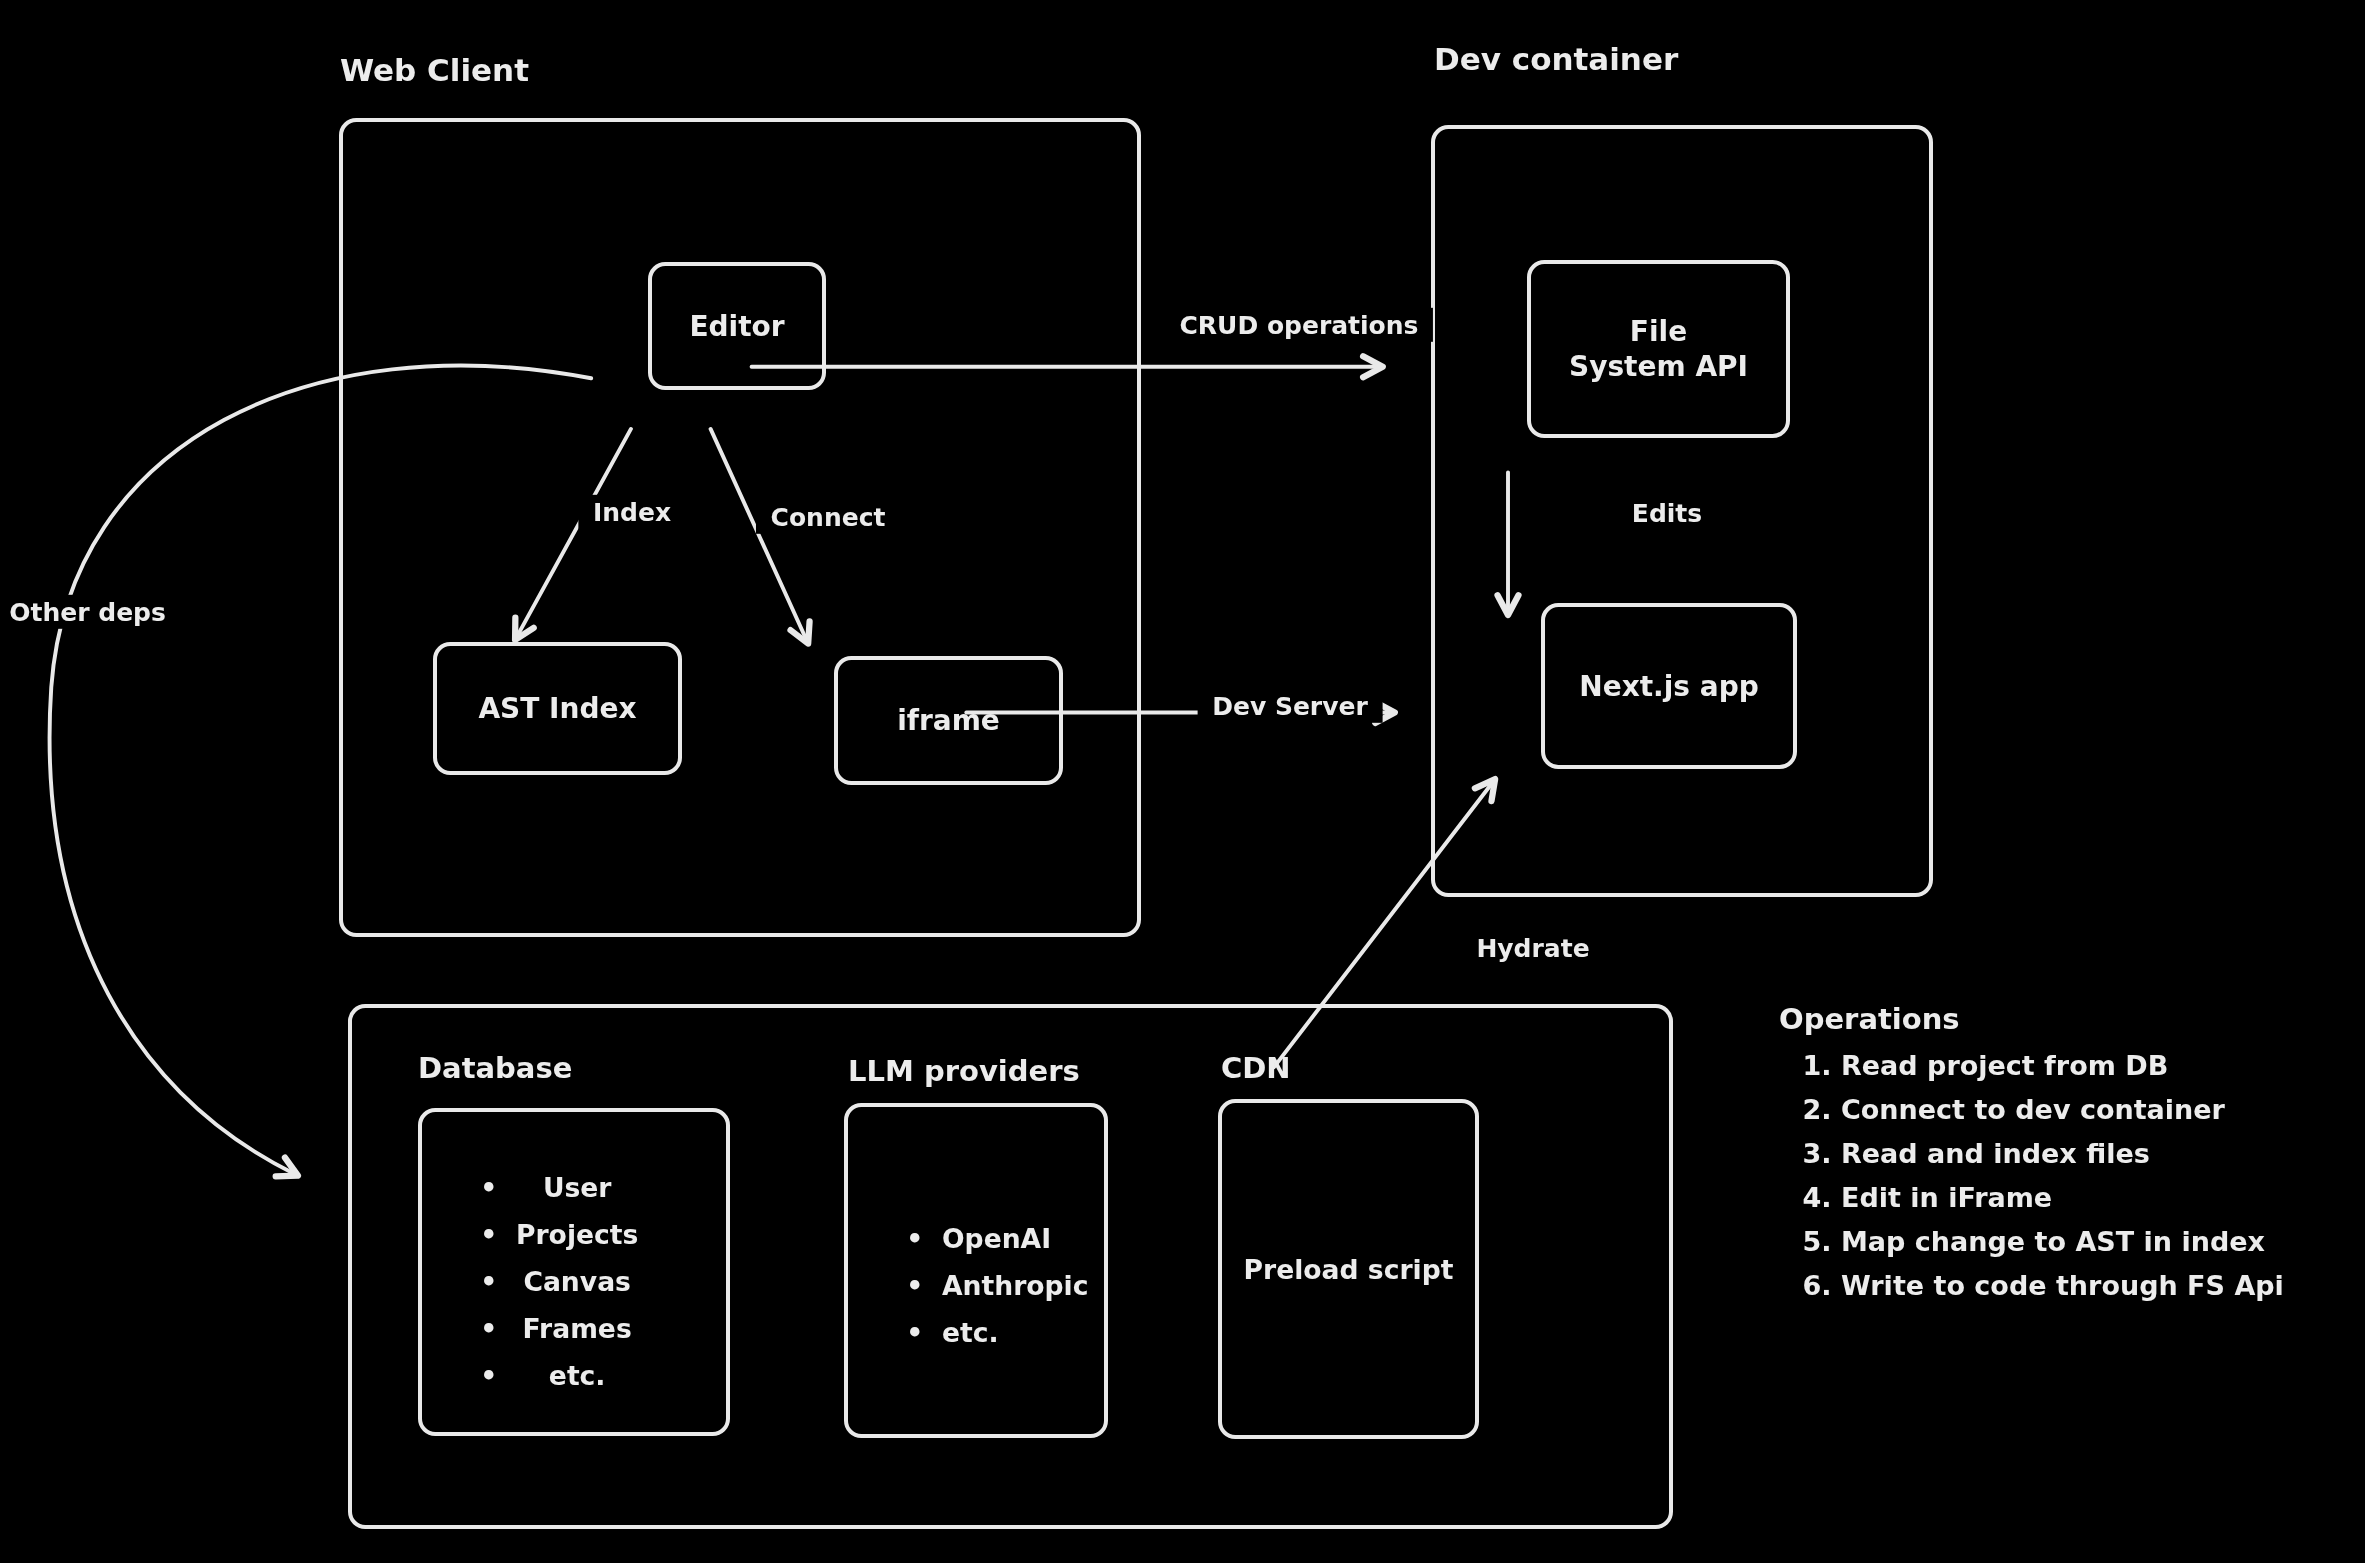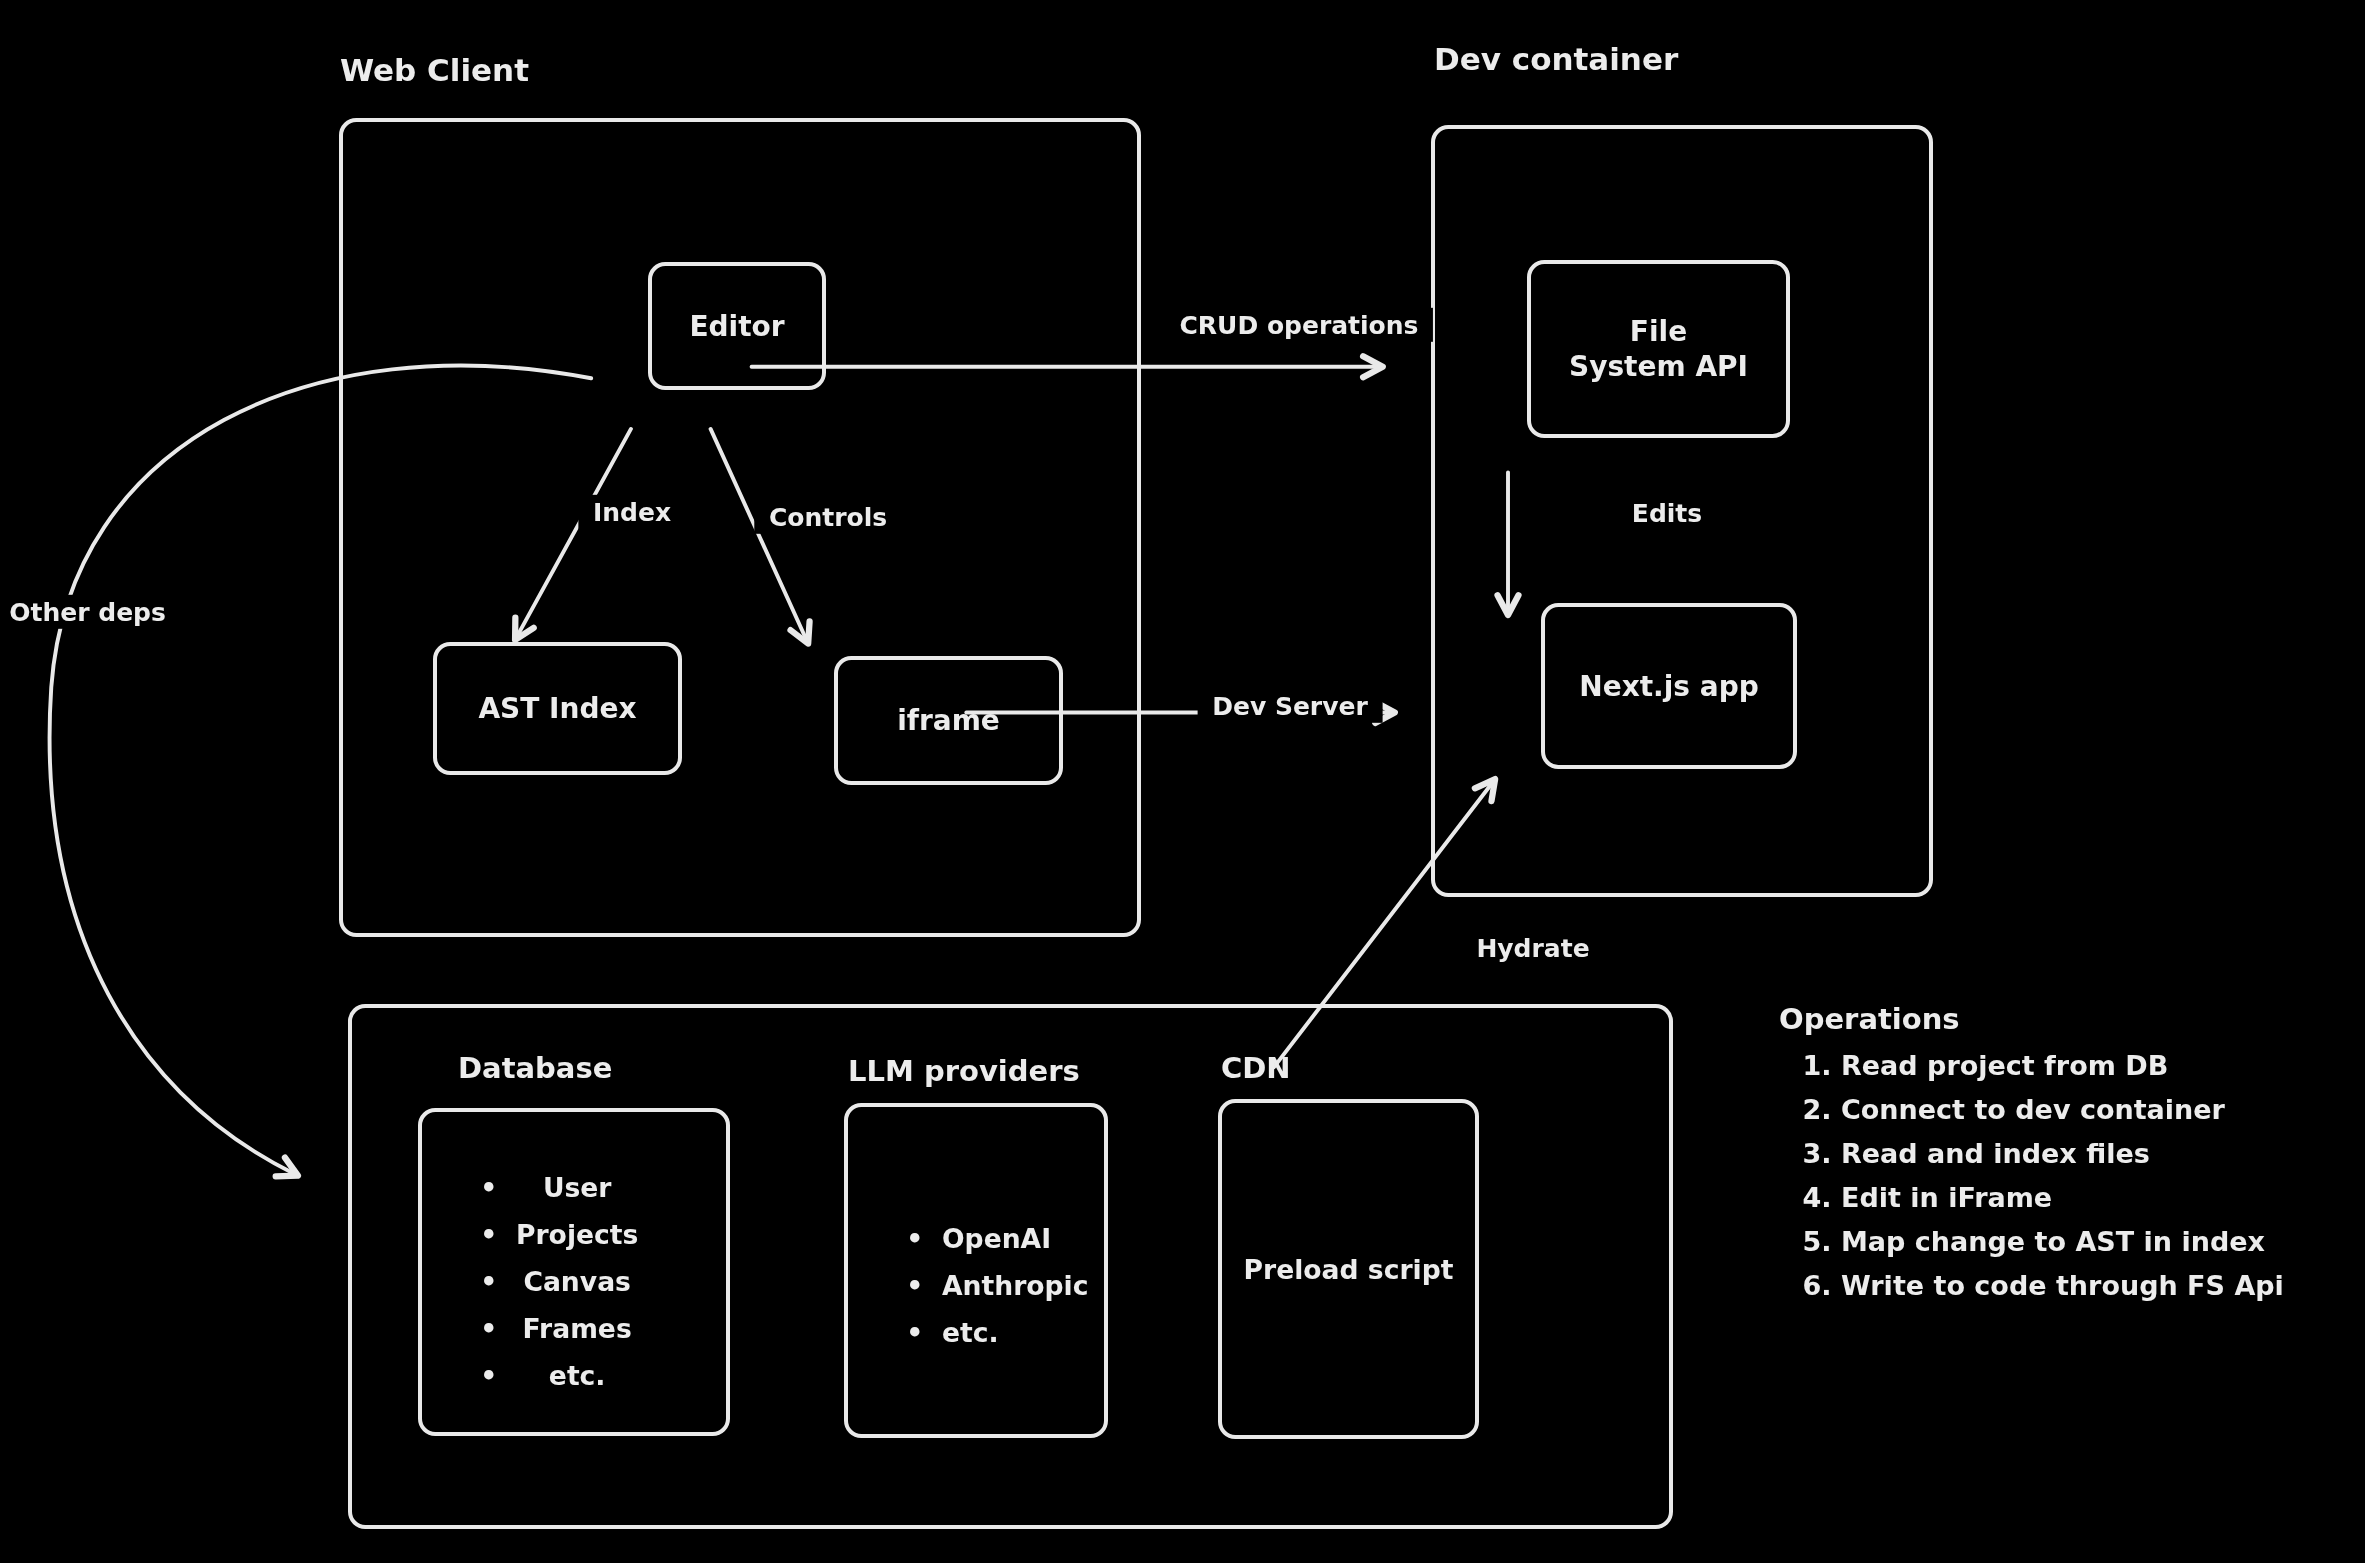--- a/index.html
+++ b/index.html
@@ -80,29 +80,29 @@
 
   <div class="box node" style="left:1527px;top:260px;width:263px;height:178px;justify-content:center;">
     <span class="lbl" style="max-width:179px;">File System API</span>
   </div>
   <div class="box node" style="left:1541px;top:603px;width:256px;height:166px;">
     <span class="lbl">Next.js app</span>
   </div>
 
   <div class="elabel" style="left:1299px;top:325px;">CRUD operations</div>
   <div class="elabel" style="left:632px;top:512px;">Index</div>
-  <div class="elabel" style="left:828px;top:517px;">Controls</div>
+  <div class="elabel" style="left:828px;top:517px;">Connect</div>
   <div class="elabel" style="left:1667px;top:513px;">Edits</div>
   <div class="elabel" style="left:1290px;top:706px;">Dev Server</div>
   <div class="elabel" style="left:1533px;top:948px;">Hydrate</div>
   <div class="elabel edge-left" style="left:2.7px;top:612px;">Other deps</div>
 
   <div class="box" style="left:348px;top:1004px;width:1325px;height:525px;"></div>
 
-  <div class="slabel" style="left:418px;top:1051px;margin-left:40px;">Database</div>
+  <div class="slabel" style="left:418px;top:1051px;">Database</div>
   <div class="box" style="left:418px;top:1108px;width:312px;height:328px;text-align:center;">
     <ul class="blist" style="position:absolute;left:53px;top:52px;">
         <li>User</li>
         <li>Projects</li>
         <li>Canvas</li>
         <li>Frames</li>
         <li>etc.</li>
       </ul>
   </div>
 

